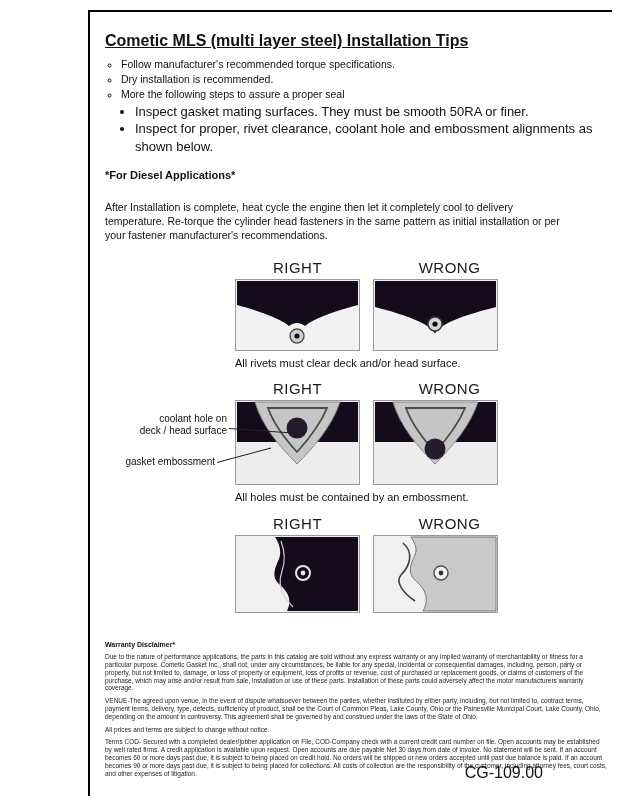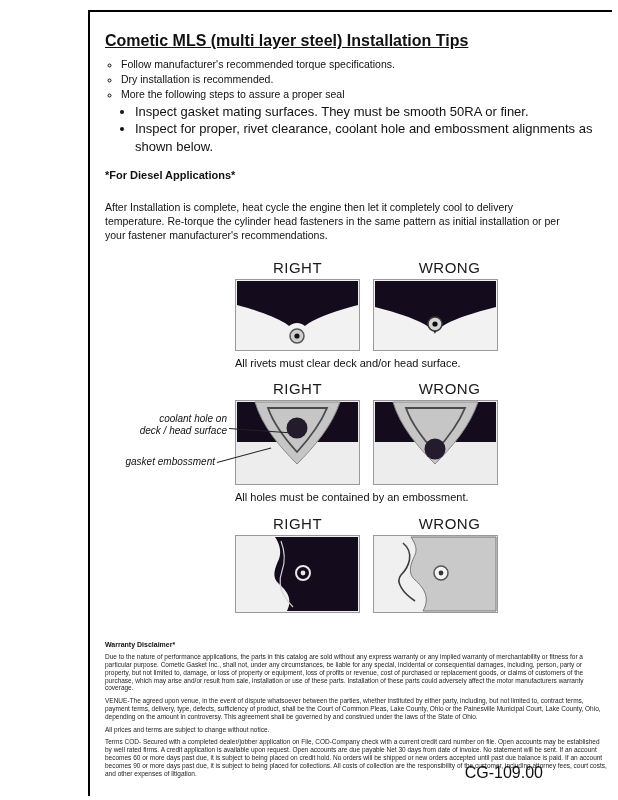--- a/index.html
+++ b/index.html
@@ -20,21 +20,21 @@
   .note{font-size:10.5px;margin:2px 0 0 0;}
   .figures{position:relative;margin-top:16px;}
   .fig-block{margin-left:130px;width:264px;}
   .fig-labels{display:flex;gap:27px;}
   .fig-labels span{flex:0 0 125px;text-align:center;font-size:15px;letter-spacing:.5px;color:#1a1a1a;}
   .fig-panels{display:flex;gap:13px;margin-top:3px;}
   .fig-panels svg{display:block;}
   .fig-caption{font-size:11px;margin:6px 0 10px 0;line-height:1.25;}
   .fig-caption.wrap{width:280px;}
   .fig2-wrap{position:relative;}
-  .callout{position:absolute;font-size:10px;line-height:1.2;text-align:right;color:#111;font-style:italic;}
+  .callout{position:absolute;font-size:10px;line-height:1.2;text-align:right;color:#111;}
   .callout-hole{left:0;top:33px;width:122px;}
   .callout-emb{left:0;top:76px;width:110px;}
   .callout-line{position:absolute;height:1px;background:#222;transform-origin:left center;}
   .line-hole{left:124px;top:48px;width:60px;transform:rotate(4deg);}
   .line-emb{left:112px;top:82px;width:56px;transform:rotate(-15deg);}
   .disclaimer{margin-top:28px;width:502px;}
   .disc-heading{font-size:7px;font-weight:bold;margin:0 0 5px 0;}
   .disc-para{font-size:6.5px;line-height:1.2;margin:0 0 5px 0;color:#222;}
   .page-code{position:absolute;right:75px;bottom:18px;font-size:16px;color:#111;}
 </style>

